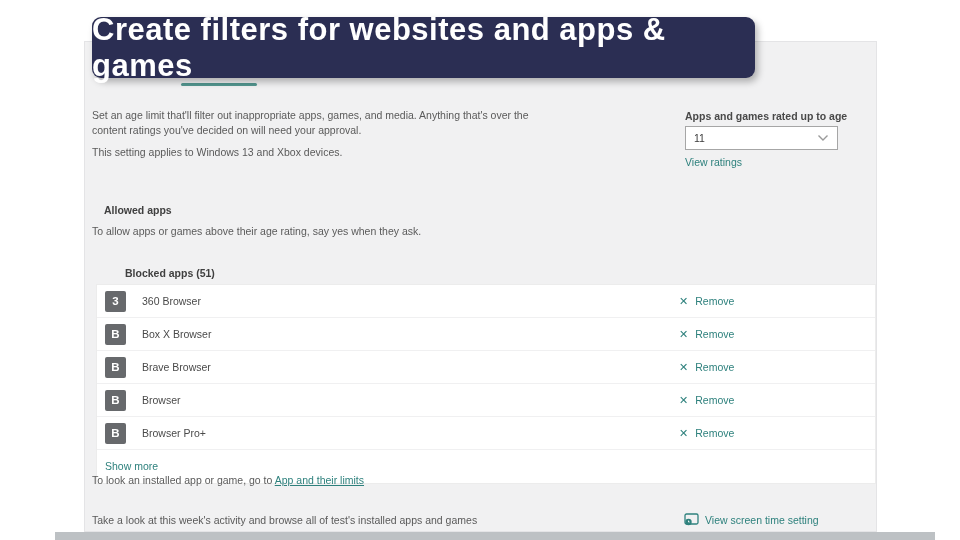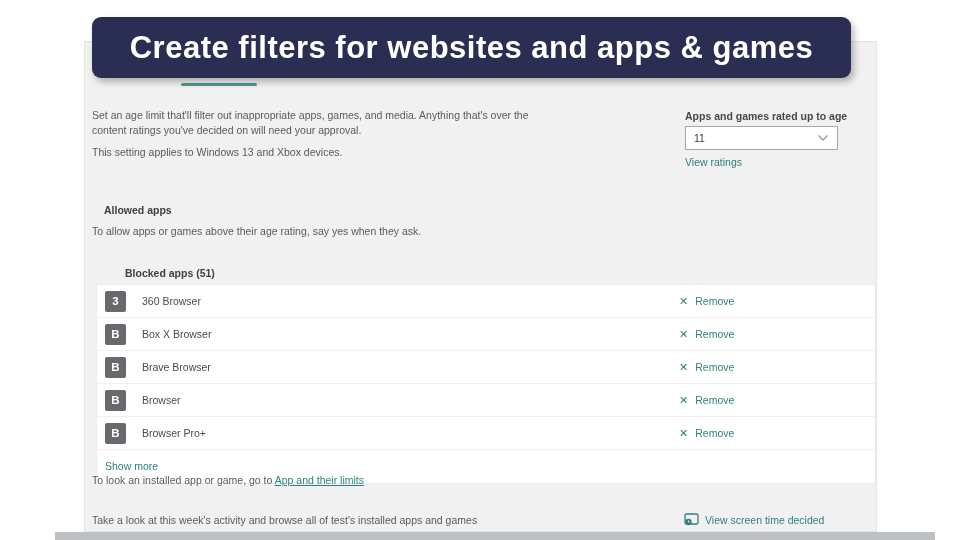--- a/index.html
+++ b/index.html
@@ -7,21 +7,21 @@
     width:960px;height:540px;position:relative;overflow:hidden;
     background:#ffffff;
     font-family:"Liberation Sans", sans-serif;
     -webkit-font-smoothing:antialiased;
   }
   .panel{
     position:absolute;left:84px;top:41px;width:793px;height:491px;
     background:#f1f1f2;border:1px solid #e4e4e6;box-sizing:border-box;
   }
   .banner{
-    position:absolute;left:92px;top:17px;width:759px;height:61px;
+    position:absolute;left:92px;top:17px;width:663px;height:61px;
     background:#2b2e53;border-radius:9px;
     box-shadow:3px 4px 7px rgba(0,0,0,0.28);
     display:flex;align-items:center;justify-content:center;
     color:#ffffff;font-size:31px;font-weight:700;letter-spacing:0.5px;
     z-index:5;
   }
   .tab-indicator{
     position:absolute;left:181px;top:83px;width:76px;height:3px;
     background:#539790;border-radius:2px;
   }
@@ -166,16 +166,16 @@
 <div class="activity-text">Take a look at this week's activity and browse all of test's installed apps and games</div>
 
 <a class="activity-link">
   <span style="display:flex;align-items:center;">
     <svg width="15" height="13" viewBox="0 0 15 13">
       <rect x="1" y="1" width="13" height="10" rx="1.5" fill="none" stroke="#2e817d" stroke-width="1.3"></rect>
       <circle cx="4.5" cy="9" r="3.2" fill="#2e817d"></circle>
       <polyline points="4.5,7.6 4.5,9 5.6,9" fill="none" stroke="#ffffff" stroke-width="0.9"></polyline>
     </svg>
   </span>
-  <span>View screen time decided</span>
+  <span>View screen time setting</span>
 </a>
 
 <div class="bottom-bar"></div>
 
 </body></html>

